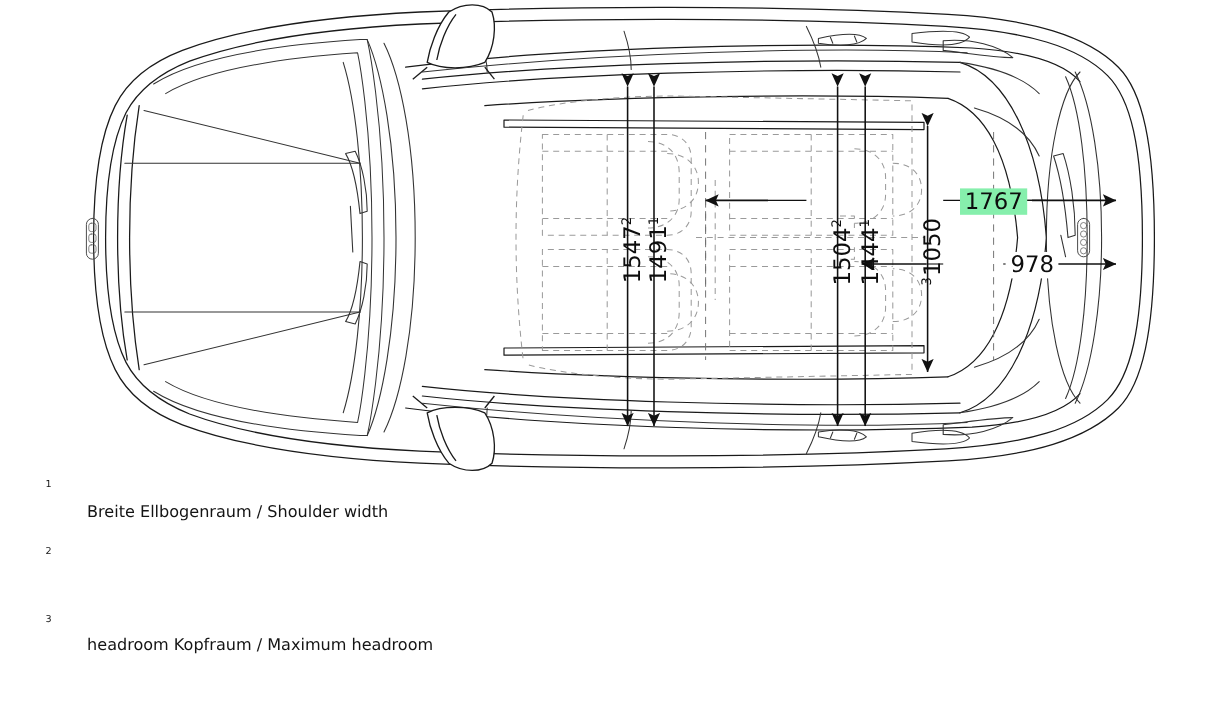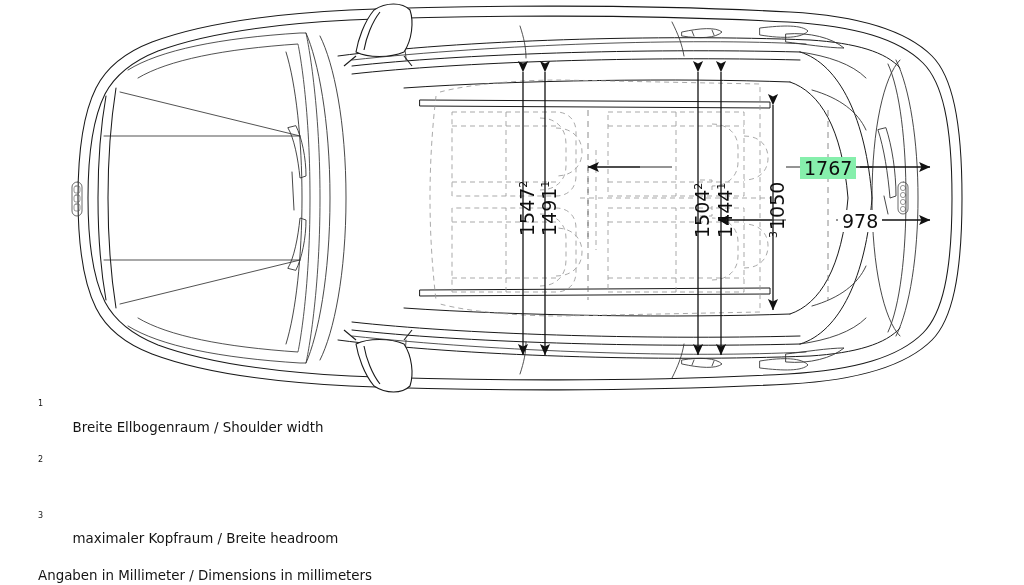--- a/index.html
+++ b/index.html
@@ -336,19 +336,18 @@
   </div>
 
   <div class="notes">
     <div class="note-line sup-line">
       <span class="sup">1</span><span>Breite Ellbogenraum / Shoulder width</span>
     </div>
     <div class="note-line sup-line">
       <span class="sup">2</span>
     </div>
     <div class="note-line sup-line">
-      <span class="sup">3</span><span>maximaler Kopfraum / Breite headroom</span>
+      <span class="sup">3</span><span>headroom Kopfraum / Maximum headroom</span>
     </div>
-    <div class="note-line">Angaben in Millimeter / Dimensions in millimeters</div>
 
   </div>
 
 </div>
 
 </body></html>

